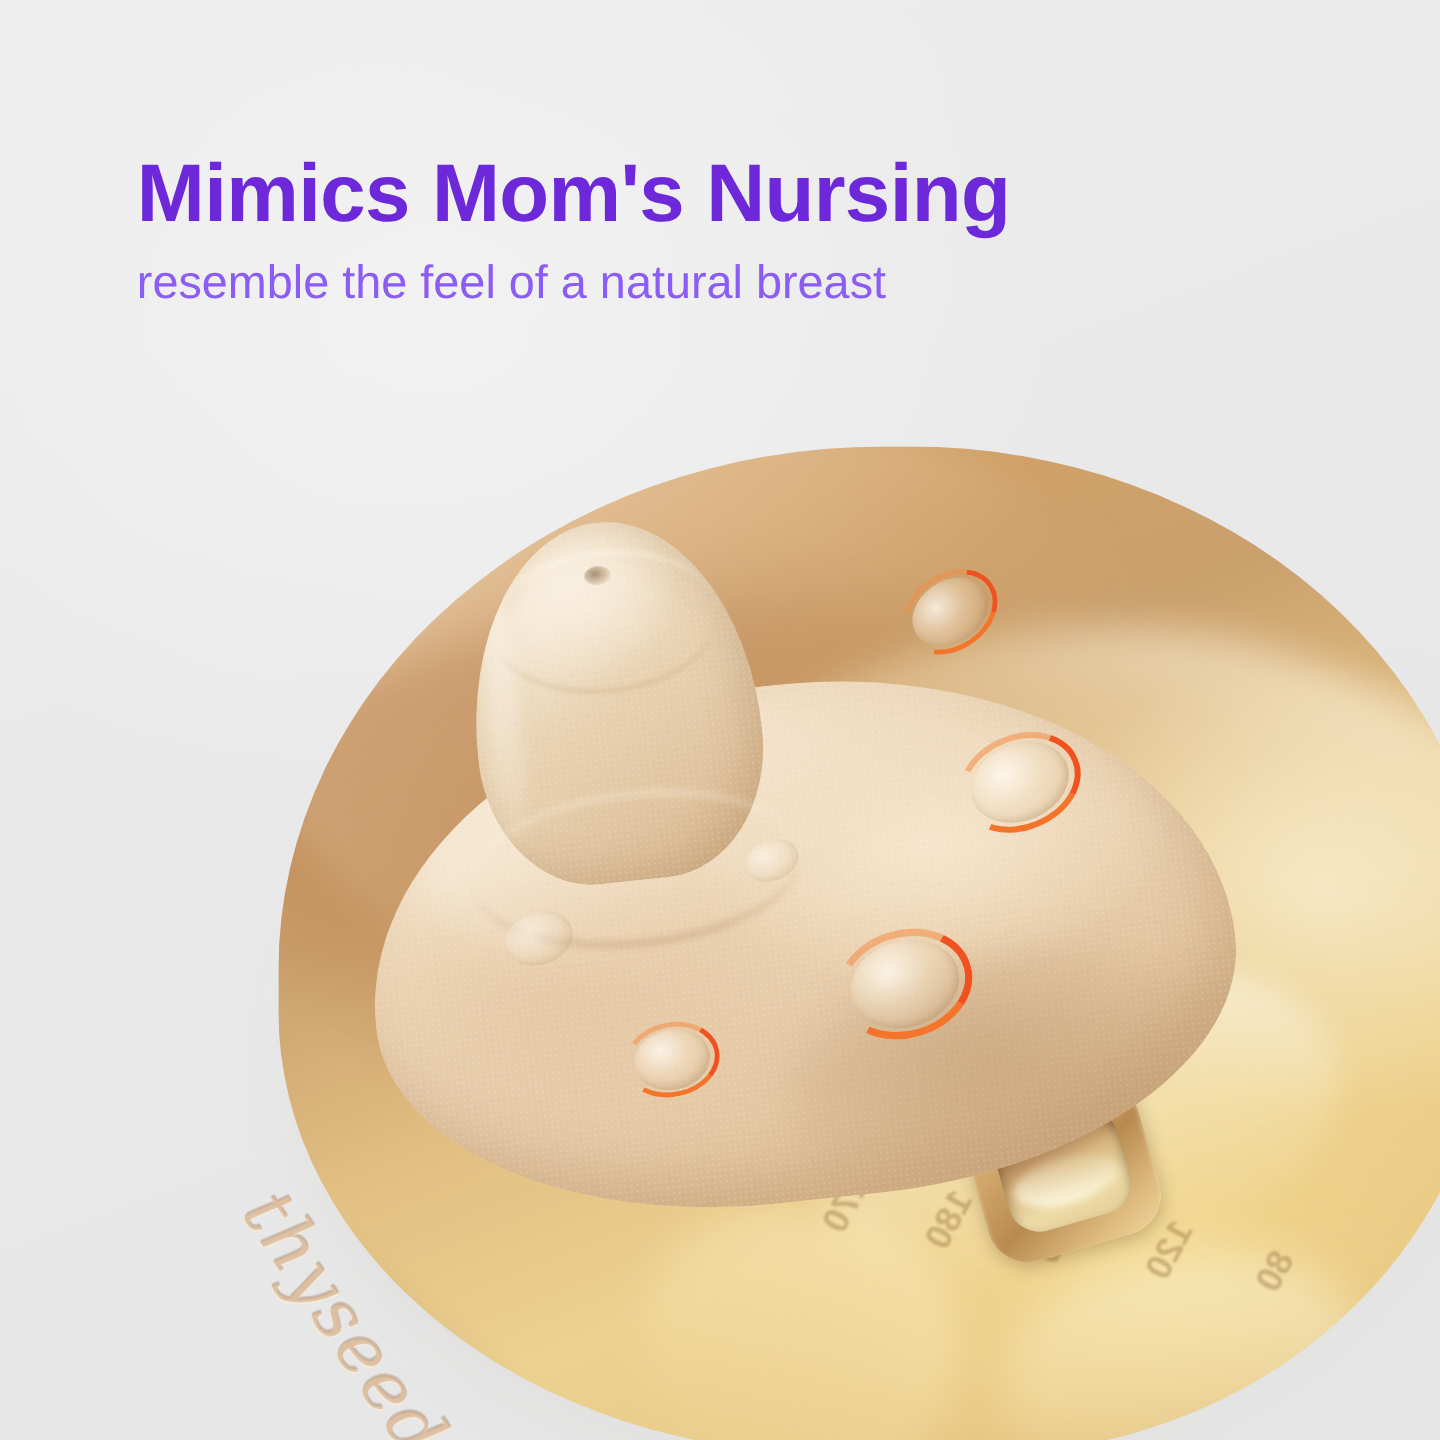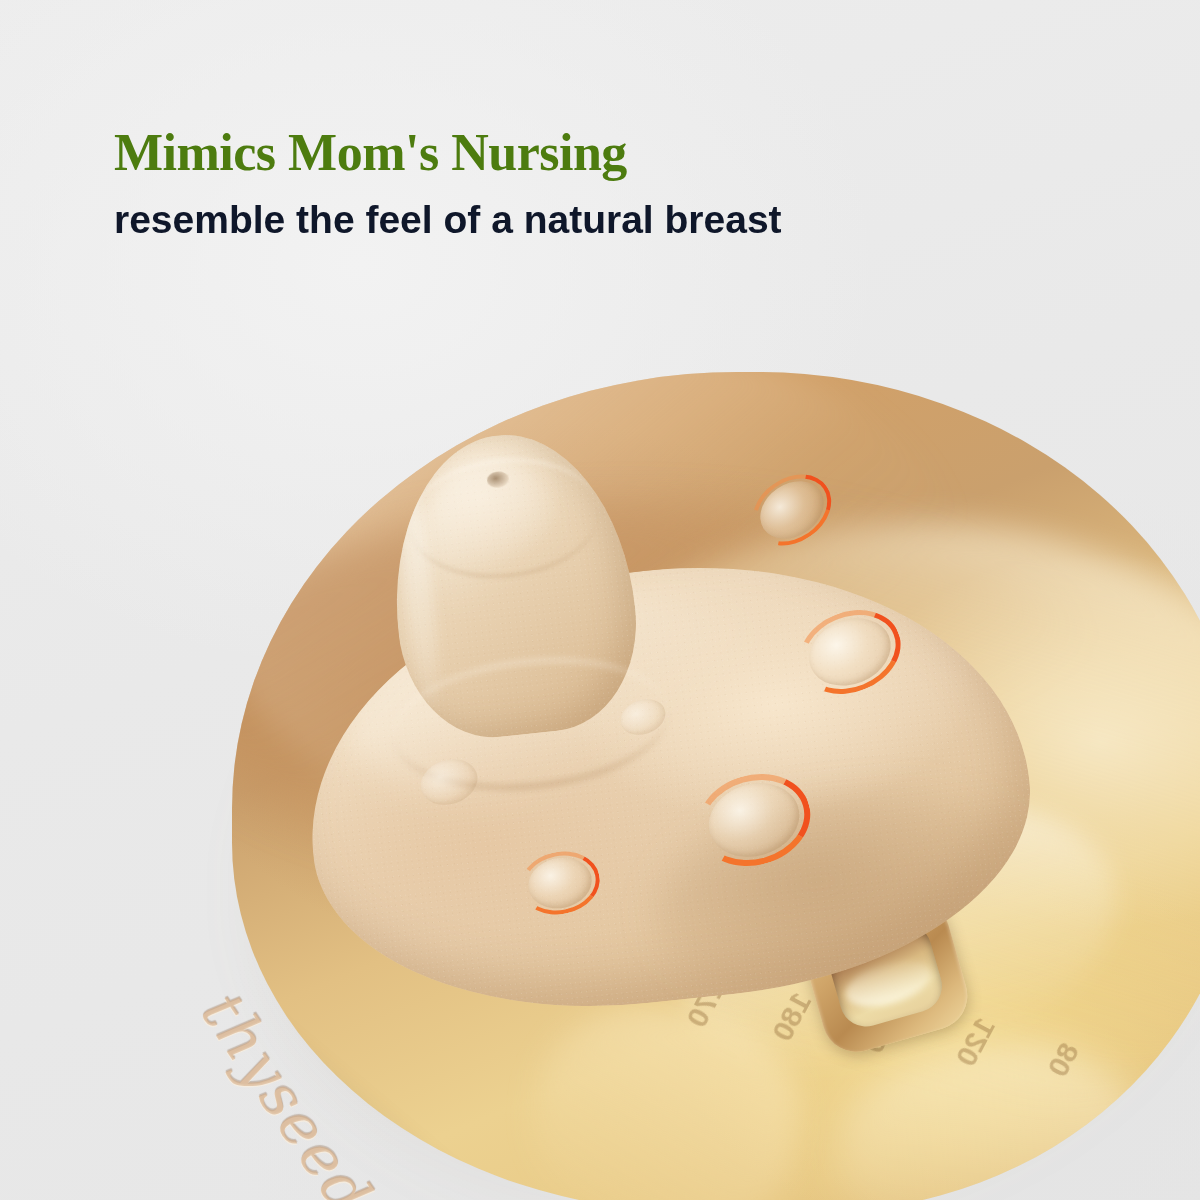--- a/index.html
+++ b/index.html
@@ -31,33 +31,32 @@
   }
 
   
   .text-block {
     position: absolute;
     left: 114px;
     top: 126px;
     width: 900px;
   }
   .headline {
-    font-size: 52px;
+    font-size: 68px;
     font-weight: bold;
     letter-spacing: -0.5px;
-    color: #4d7c0f;
+    color: #6d28d9;
     line-height: 1.05;
     margin: 0;
     white-space: nowrap;
-    font-family: Liberation Serif, serif;
   }
   .subhead {
     font-size: 39px;
-    font-weight: bold;
-    color: #0f172a;
+    font-weight: normal;
+    color: #8b5cf6;
     line-height: 1.2;
     margin: 16px 0 16px 0;
     white-space: nowrap;
   }
 
   
   .product-stage {
     position: absolute;
     left: 0;
     top: 0;

